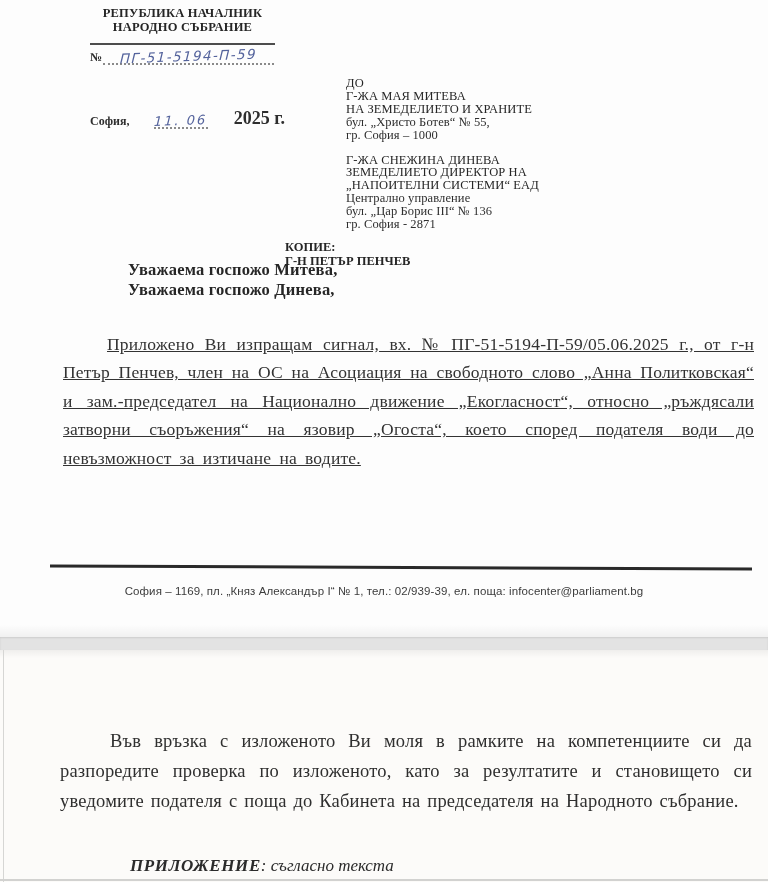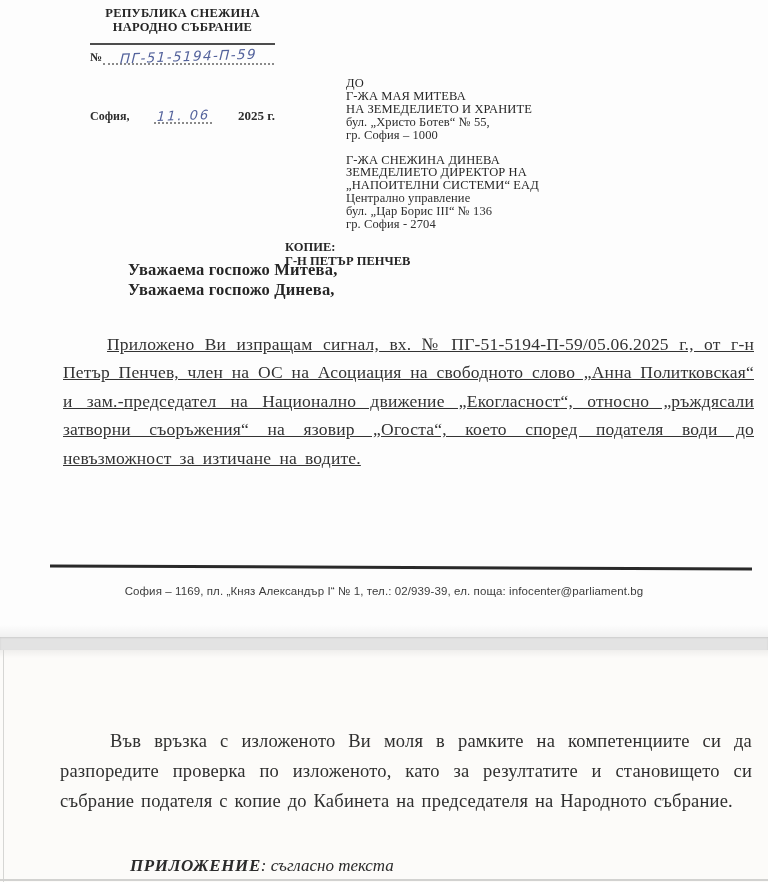--- a/index.html
+++ b/index.html
@@ -61,21 +61,21 @@
   .dotted {
     flex: 1; border-bottom: 2px dotted #8a8a8a; text-align: center;
     height: 17px; position: relative; margin: 0 1px;
   }
   .hand {
     display: inline-block; font-family: "DejaVu Sans", sans-serif; font-style: italic;
     color: #54639c; transform: rotate(-2deg) skewX(-5deg); white-space: nowrap;
   }
   .hand.ref-no { font-size: 13.5px; letter-spacing: 1.4px; position: relative; top: 1px; }
   .hand.date  { font-size: 13px; letter-spacing: 2px; position: relative; top: 1px; }
-  .lh-year { font-size: 13px; font-weight: 700; color: #2e2e2e; white-space: nowrap; padding-left: 1px; margin-top: 40px; }
+  .lh-year { font-size: 18px; font-weight: 700; color: #2e2e2e; white-space: nowrap; padding-left: 1px; margin-top: 40px; }
 
   
   .recipients {
     position: absolute; left: 346px; top: 77px; color: #2e2e2e;
     font-size: 12.5px; line-height: 12.9px; letter-spacing: 0.1px; white-space: nowrap;
   }
   .r-bold { font-weight: 400; color: #262626; }
   .r-gap { height: 12px; }
 
   
@@ -123,21 +123,21 @@
   .att-label { font-weight: 700; letter-spacing: 0.6px; margin-top: 28px; }
 </style>
 </head>
 <body>
 
 <div class="stage">
 
   <section class="page1">
 
     <div class="letterhead">
-      <div class="lh-title">РЕПУБЛИКА СНЕЖИНА</div>
+      <div class="lh-title">РЕПУБЛИКА НАЧАЛНИК</div>
       <div class="lh-title">НАРОДНО СЪБРАНИЕ</div>
       <div class="lh-rule"></div>
 
       <div class="lh-row num">
         <span class="lh-label">№</span>
         <span class="dotted"><span class="hand ref-no">ПГ-51-5194-П-59</span></span>
       </div>
 
       <div class="lh-row city-row">
         <span class="lh-label">София,</span>
@@ -151,21 +151,21 @@
       <div class="r-bold">Г-ЖА МАЯ МИТЕВА</div>
       <div class="r-bold">НА ЗЕМЕДЕЛИЕТО И ХРАНИТЕ</div>
       <div>бул. „Христо Ботев“ № 55,</div>
       <div>гр. София – 1000</div>
       <div class="r-gap"></div>
       <div class="r-bold">Г-ЖА СНЕЖИНА ДИНЕВА</div>
       <div class="r-bold">ЗЕМЕДЕЛИЕТО ДИРЕКТОР НА</div>
       <div class="r-bold">„НАПОИТЕЛНИ СИСТЕМИ“ ЕАД</div>
       <div>Централно управление</div>
       <div>бул. „Цар Борис III“ № 136</div>
-      <div>гр. София - 2704</div>
+      <div>гр. София - 2871</div>
     </div>
 
     <div class="copy-block">
       <div>КОПИЕ:</div>
       <div class="copy-name">Г-Н ПЕТЪР ПЕНЧЕВ</div>
     </div>
 
     <div class="greetings">
       <div>Уважаема госпожо Митева,</div>
       <div>Уважаема госпожо Динева,</div>
@@ -175,21 +175,21 @@
 
     <div class="divider"></div>
     <div class="footer-line">София – 1169, пл. „Княз Александър I“ № 1, тел.: 02/939-39, ел. поща: infocenter@parliament.bg</div>
   </section>
 
   <div class="page-gap"></div>
 
   <section class="page2">
     <div class="left-edge"></div>
 
-    <p class="body2">Във връзка с изложеното Ви моля в рамките на компетенциите си да разпоредите проверка по изложеното, като за резултатите и становището си събрание подателя с копие до Кабинета на председателя на Народното събрание.</p>
+    <p class="body2">Във връзка с изложеното Ви моля в рамките на компетенциите си да разпоредите проверка по изложеното, като за резултатите и становището си уведомите подателя с поща до Кабинета на председателя на Народното събрание.</p>
 
     <div class="attachment">
       <span class="att-label">ПРИЛОЖЕНИЕ</span><span class="att-value">: съгласно текста</span>
     </div>
 
     <div class="bottom-line"></div>
   </section>
 
 </div>
 

